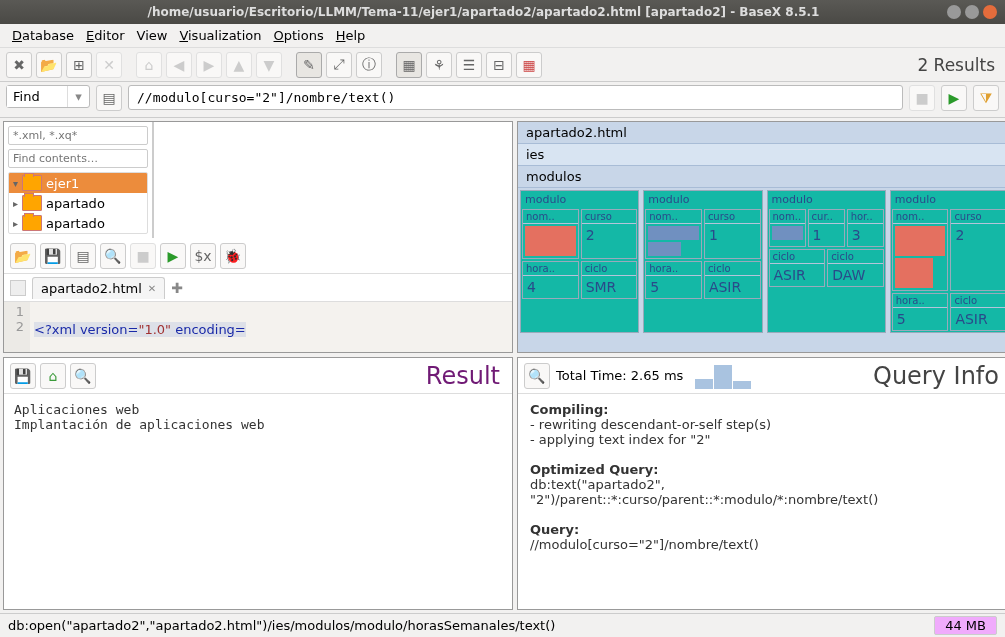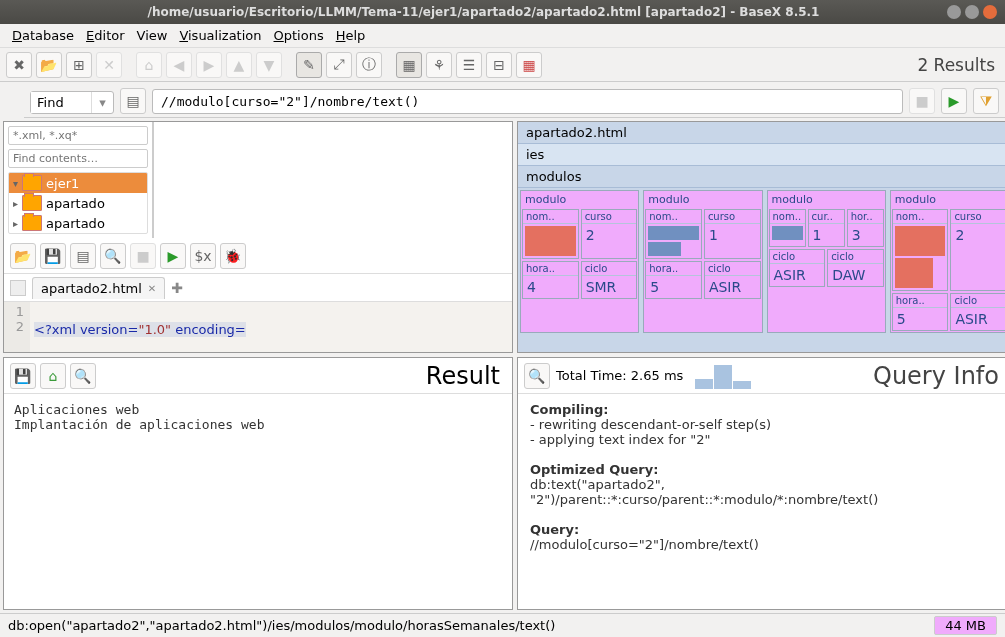--- a/index.html
+++ b/index.html
@@ -12,21 +12,21 @@
 .menubar { height: 24px; display: flex; align-items: flex-start; padding: 2px 6px; background: #f2f1f0; border-bottom: 1px solid #ddd; }
 .menubar .menu { padding: 2px 6px; cursor: default; }
 .menubar .menu u { text-decoration: underline; }
 .toolbar { height: 34px; display: flex; align-items: center; padding: 2px 6px; gap: 4px; background: #f2f1f0; border-bottom: 1px solid #ccc; }
 .tbtn { width: 26px; height: 26px; border: 1px solid #ccc; border-radius: 3px; display: flex; align-items: center; justify-content: center; background: #f9f8f7; color: #666; font-size: 14px; }
 .tbtn.active{ background:#e8e6e2; border-color:#aaa;}
 .tbtn.dis{ color:#ccc; border-color:#e0e0e0;}
 .tsep{ width:6px;}
 .toolbar-spacer{ flex:1;}
 .results-count{ font-size:17px; color:#444; padding-right:4px;}
-.querybar { height:36px; display:flex; align-items:flex-end; padding:3px 6px; gap:6px; background:#f2f1f0; border-bottom:1px solid #ccc;margin-left:24px;}
+.querybar { height:36px; display:flex; align-items:flex-start; padding:3px 6px; gap:6px; background:#f2f1f0; border-bottom:1px solid #ccc;}
 .find-combo{ display:flex; border:1px solid #bbb; border-radius:3px; background:#fff; }
 .find-combo input{ border:none; width:60px; padding:3px 6px; outline:none;}
 .find-combo .drop{ width:22px; display:flex;align-items:center;justify-content:center;border-left:1px solid #ddd;color:#888;}
 .qinput{ flex:1; border:1px solid #bbb; border-radius:3px; padding:4px 8px; font-family:"DejaVu Sans Mono",monospace; background:#fff;}
 .main-grid{ flex:1; display:grid; grid-template-columns: 510px 495px; grid-template-rows: 232px 1fr; gap:4px; padding:3px; overflow:hidden;}
 .panel{ border:1px solid #999; background:#fff; display:flex; flex-direction:column; overflow:hidden;}
 .panel-top-left{ display:flex;}
 .file-nav{ width:150px; border-right:2px solid #ccc; display:flex; flex-direction:column; padding:4px; gap:4px; background:#fff;}
 .path-row{ display:flex; gap:3px; align-items:center;}
 .path-text{ flex:1; border:1px solid #ccc; border-radius:2px; padding:2px 4px; color:#aaa; font-size:11px; overflow:hidden; white-space:nowrap;}
@@ -47,31 +47,31 @@
 .tab-add{ color:#888;font-size:14px;}
 .code{ flex:1; font-family:"DejaVu Sans Mono",monospace; font-size:13px; display:flex; background:#f4f2ee; overflow:hidden;}
 .gutter{ width:26px; text-align:right; padding:2px 6px 2px 2px; color:#999; background:#eceae6; font-size:12px;}
 .code-body{ flex:1; padding:2px 4px; white-space:pre; line-height:17px;}
 .kw{ color:#1a2aa8;} .str{color:#a03030;} .hl{background:#dde0e8;}
 
 .viz{ background:#c8d6e8; overflow:auto;}
 .viz-h{ padding:3px 8px; border-bottom:1px solid #a8bcd6;}
 .viz-h.sel{ background:#d8e4f2;}
 .viz-grid{ display:grid; grid-template-columns: repeat(4,1fr); }
-.modbox{ border:1px solid #9ab; margin:2px; background:#f0abfc;}
+.modbox{ border:1px solid #9ab; margin:2px; background:#14b8a6;}
 .modbox .modh{ font-size:11px; padding:2px 4px; color:#2a4a8a;}
 .modrow{ display:grid; grid-template-columns:1fr 1fr; }
 .cell{ border:1px solid #9ab; margin:1px; font-size:11px;}
 .cell .ch{ color:#2a4a8a; padding:1px 3px; font-size:10px; border-bottom:1px solid #b4c4da;}
 .cell .cv{ color:#2a4a8a; padding:3px 4px; font-size:14px;}
 .cell.red .cv-bar{ background:#e47060; height:30px; margin:2px;}
 .cell.blue .cv-bar{ background:#7090c0; height:14px; margin:2px;}
 
 .respanel-tb{ height:36px;display:flex;align-items:center;padding:3px 6px;gap:4px;border-bottom:1px solid #ddd;}
-.respanel-title{ flex:1;text-align:right;font-size:24px;color:#000000;padding-right:6px;}
+.respanel-title{ flex:1;text-align:right;font-size:24px;color:#701a75;padding-right:6px;}
 .resbody{ flex:1; padding:8px 10px; font-family:"DejaVu Sans Mono",monospace; font-size:13px; color:#333; white-space:pre-line;}
 .qinfo-tb{ height:36px;display:flex;align-items:center;padding:3px 6px;gap:6px;border-bottom:1px solid #ddd;}
 .qinfo-title{ font-size:24px;color:#444;margin-left:auto;padding-right:6px;}
 .qinfo-body{ flex:1; padding:8px 12px; font-size:13px; color:#333; overflow:auto;}
 .qinfo-body b{ font-weight:bold;}
 .chart-mini{ display:flex;align-items:flex-end;gap:1px;height:26px;margin-left:6px;}
 .chart-mini div{ width:18px;background:#a9c3e0;}
 .statusbar{ height:24px;border-top:1px solid #ccc;display:flex;align-items:center;padding:0 8px;font-size:12px;background:#f2f1f0;}
 .statusbar .mem{ margin-left:auto;border:1px solid #ccc;padding:1px 10px;border-radius:2px;background:#f0abfc;}
 </style>

